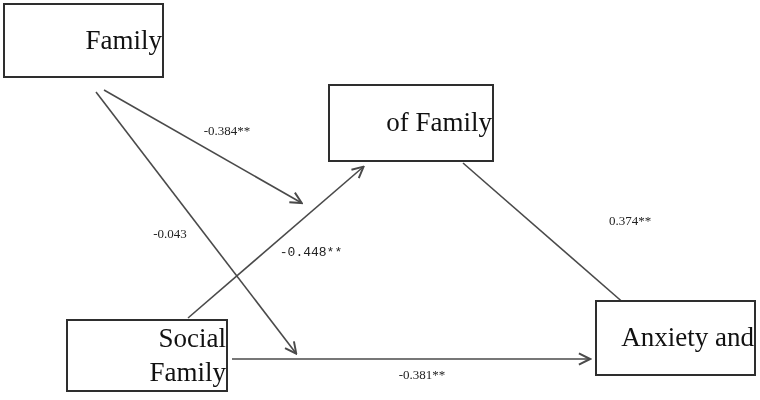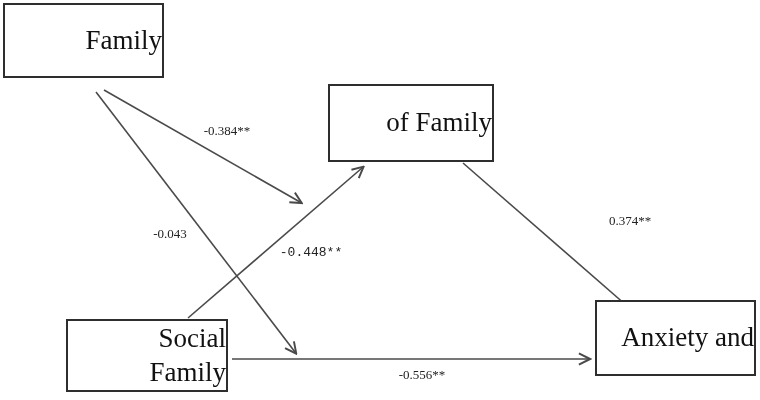--- a/index.html
+++ b/index.html
@@ -89,15 +89,15 @@
   </div>
 
   <div class="node" id="node-anxiety-depress">
     <span>Anxiety and</span>
   </div>
 
   <span class="coef" id="coef-ses-control">-0.384**</span>
   <span class="coef" id="coef-ses-anxiety">-0.043</span>
   <span class="coef" id="coef-support-control">-0.448**</span>
   <span class="coef" id="coef-control-anxiety">0.374**</span>
-  <span class="coef" id="coef-support-anxiety">-0.556**</span>
+  <span class="coef" id="coef-support-anxiety">-0.381**</span>
 
 </div>
 
 </body></html>

